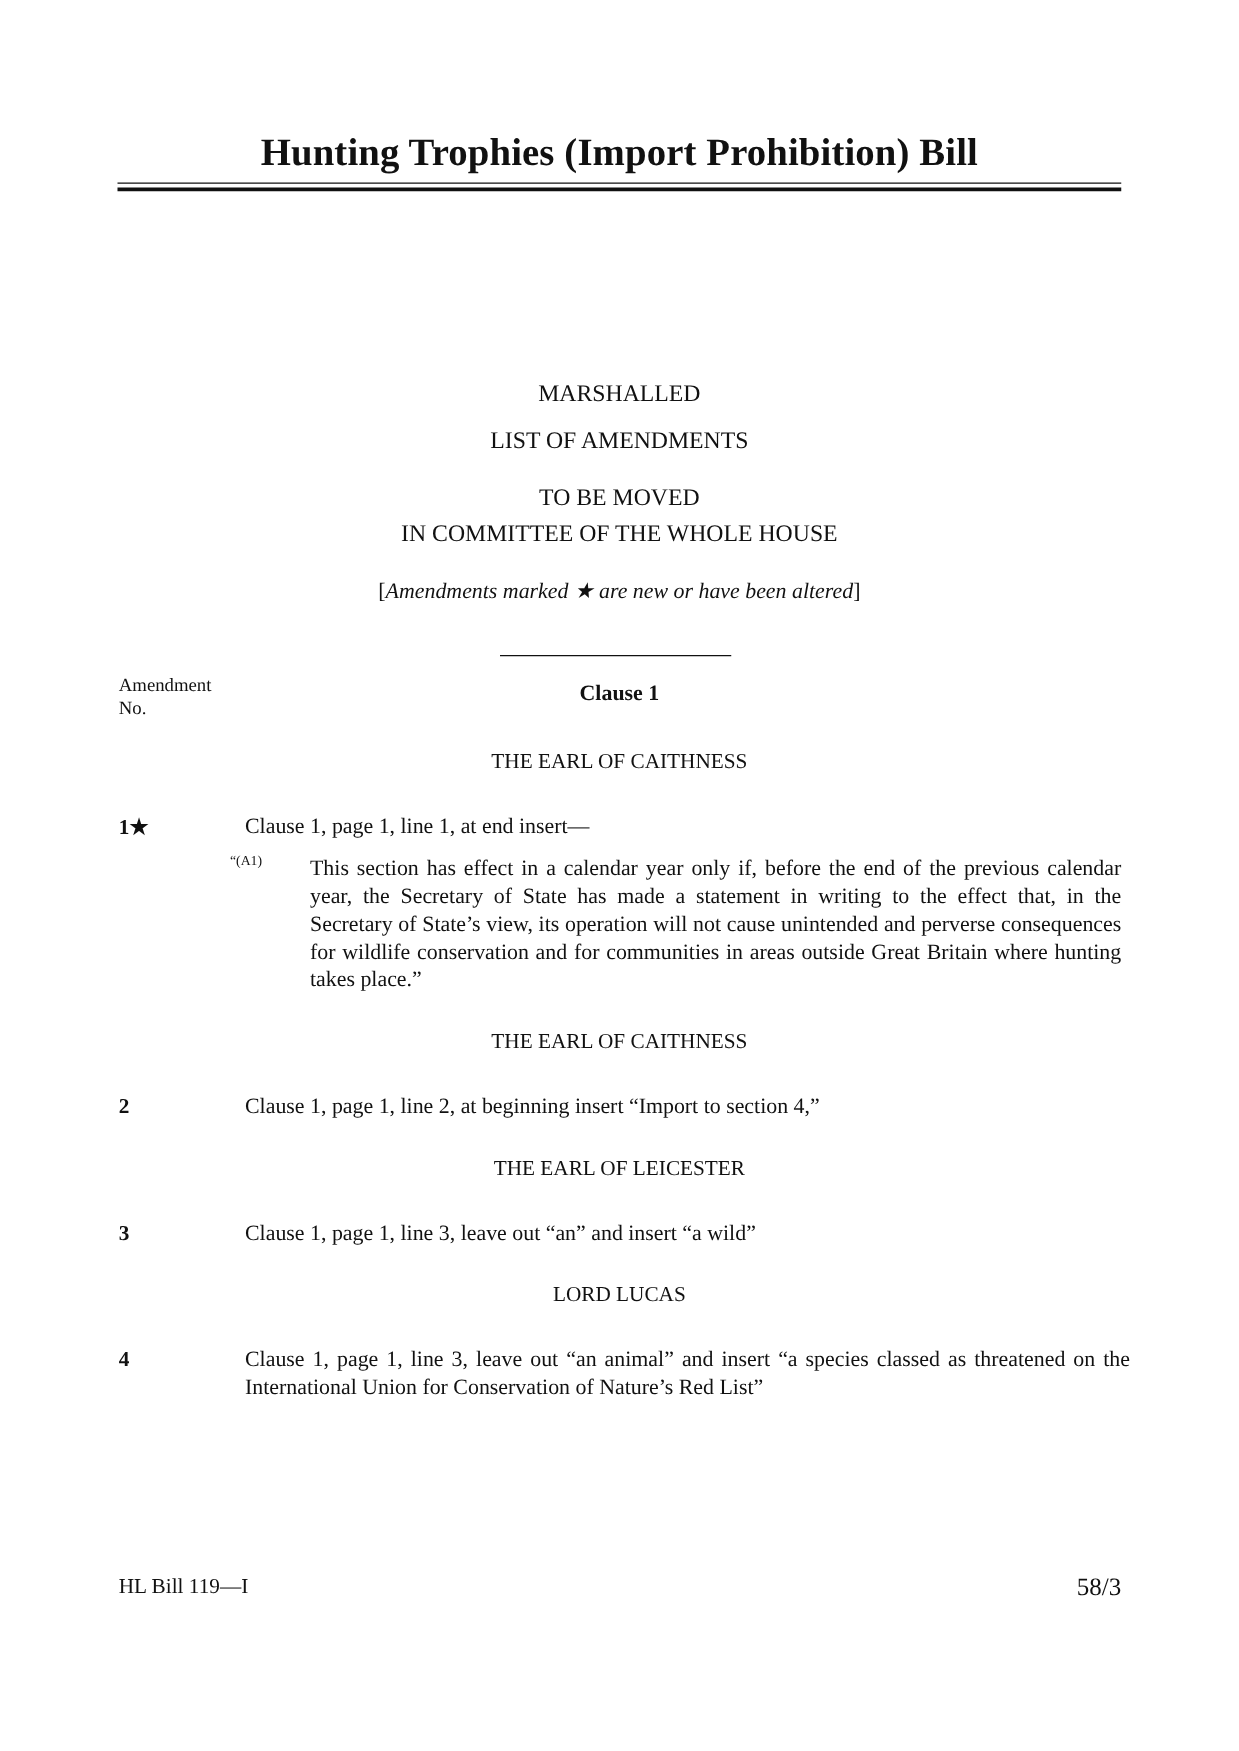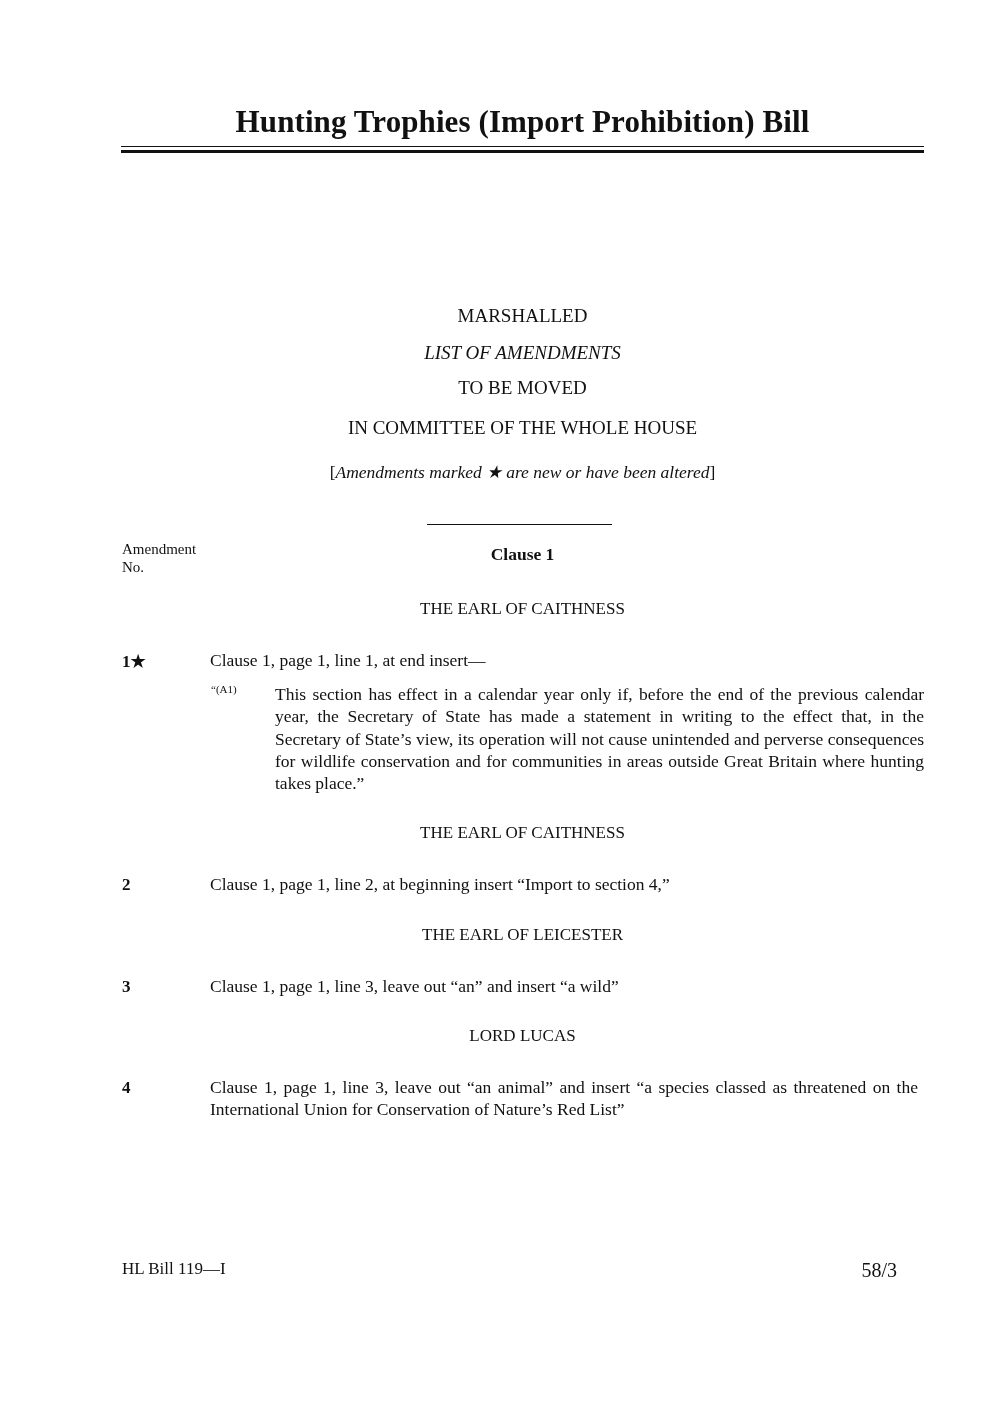--- a/index.html
+++ b/index.html
@@ -1,46 +1,46 @@
 <!DOCTYPE html>
 <html><head>
 <meta charset="utf-8">
 <style>
   html, body { margin: 0; padding: 0; background: #ffffff; }
   body { width: 991px; height: 1401px; position: relative; font-family: "Liberation Serif", "DejaVu Serif", serif; color: #111; }
-  .abs { position: absolute; margin-left: 27px; }
+  .abs { position: absolute; }
   .title { left: 94px; width: 803px; top: 104px; text-align: center; font-size: 31px; font-weight: bold; letter-spacing: 0.1px; }
   .rule-thin { left: 94px; width: 803px; top: 146px; height: 0; border-top: 1.2px solid #111; }
   .rule-thick { left: 94px; width: 803px; top: 150px; height: 0; border-top: 3px solid #111; }
   .center-line { left: 94px; width: 803px; text-align: center; font-size: 19px; }
   .note { left: 94px; width: 803px; text-align: center; font-size: 17.5px; top: 462px; }
   .note i { }
   .short-rule { left: 400px; width: 185px; top: 524px; border-top: 1.2px solid #111; }
   .amd-head { left: 95px; top: 540px; font-size: 15px; font-weight: normal; line-height: 18px; }
   .clause-head { left: 94px; width: 803px; text-align: center; top: 544px; font-size: 17.5px; font-weight: bold; }
   .sponsor { left: 94px; width: 803px; text-align: center; font-size: 17px; }
   .num { left: 95px; font-size: 17px; font-weight: bold; }
-  .text { left: 183px; width: 708px; font-size: 17.5px; line-height: 21.5px; }
+  .text { left: 196px; width: 708px; font-size: 17.5px; line-height: 21.5px; }
   .sub-label { left: 184px; font-size: 11px; }
   .sub-text { left: 248px; width: 649px; font-size: 17.5px; line-height: 22.3px; text-align: justify; }
   .footer-left { left: 95px; top: 1259px; font-size: 17px; }
   .footer-right { right: 94px; top: 1259px; font-size: 20px; }
 </style>
 </head>
 <body>
 
 <div>
 
   <div class="abs title">Hunting Trophies (Import Prohibition) Bill</div>
   <div class="abs rule-thin"></div>
   <div class="abs rule-thick"></div>
 
   <div class="abs center-line" style="top:305px;">MARSHALLED</div>
-  <div class="abs center-line" style="top:342px;font-style:italic;">LIST OF AMENDMENTS</div>
-  <div class="abs center-line" style="top:377px;">TO BE MOVED</div>
+  <div class="abs center-line" style="top:342px;">LIST OF AMENDMENTS</div>
+  <div class="abs center-line" style="top:388px;">TO BE MOVED</div>
   <div class="abs center-line" style="top:417px;">IN COMMITTEE OF THE WHOLE HOUSE</div>
 
   <div class="abs note"><span>[</span><i>Amendments marked ★ are new or have been altered</i><span>]</span></div>
 
   <div class="abs short-rule"></div>
 
   <div class="abs amd-head">
     <div>Amendment</div>
     <div>No.</div>
   </div>

